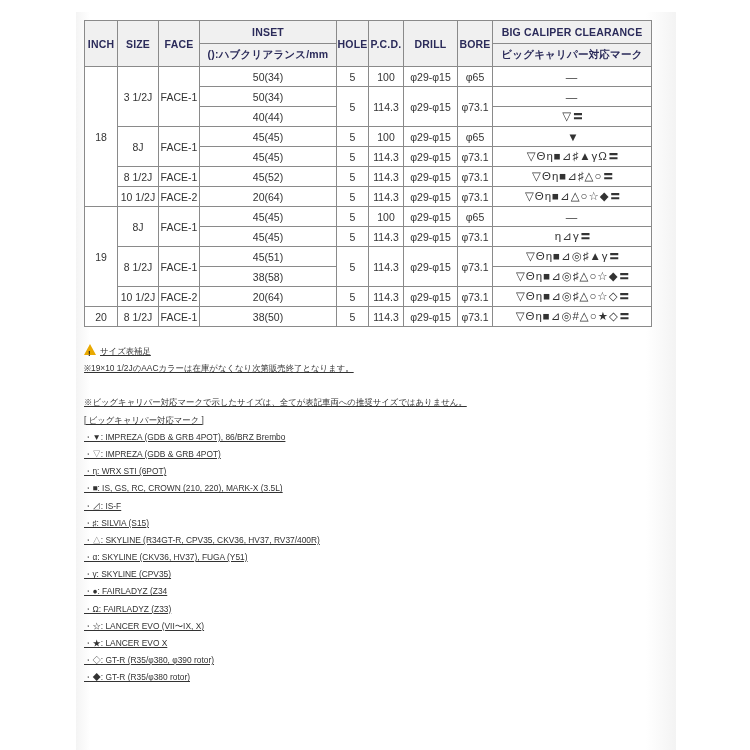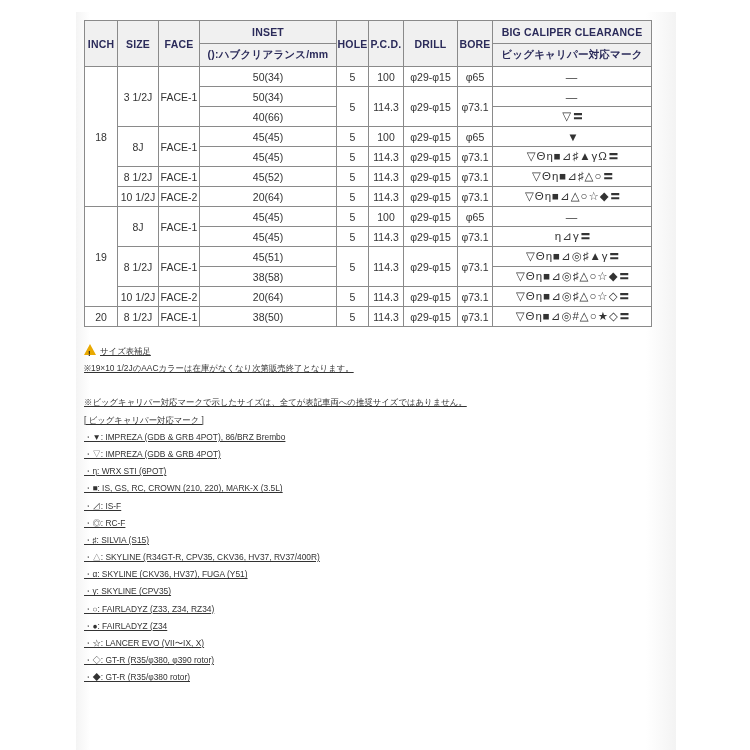--- a/index.html
+++ b/index.html
@@ -72,21 +72,21 @@
   </tr>
   <tr>
     <td>50(34)</td>
     <td rowspan="2">5</td>
     <td rowspan="2">114.3</td>
     <td rowspan="2">φ29-φ15</td>
     <td rowspan="2">φ73.1</td>
     <td class="marks center">—</td>
   </tr>
   <tr>
-    <td>40(66)</td>
+    <td>40(44)</td>
     <td class="marks">▽〓</td>
   </tr>
   <tr>
     <td rowspan="2">8J</td>
     <td rowspan="2">FACE-1</td>
     <td>45(45)</td>
     <td>5</td>
     <td>100</td>
     <td>φ29-φ15</td>
     <td>φ65</td>
@@ -185,24 +185,24 @@
   </div>
   <div class="line">※19×10 1/2JのAACカラーは在庫がなくなり次第販売終了となります。</div>
   <div class="gap"></div>
   <div class="line">※ビッグキャリパー対応マークで示したサイズは、全てが表記車両への推奨サイズではありません。</div>
   <div class="line">[ ビッグキャリパー対応マーク ]</div>
   <div class="line">・▼: IMPREZA (GDB &amp; GRB 4POT), 86/BRZ Brembo</div>
   <div class="line">・▽: IMPREZA (GDB &amp; GRB 4POT)</div>
   <div class="line">・η: WRX STI (6POT)</div>
   <div class="line">・■: IS, GS, RC, CROWN (210, 220), MARK-X (3.5L)</div>
   <div class="line">・⊿: IS-F</div>
-  <div class="line">・◎: RC-F</div>
   <div class="line">・♯: SILVIA (S15)</div>
   <div class="line">・△: SKYLINE (R34GT-R, CPV35, CKV36, HV37, RV37/400R)</div>
   <div class="line">・α: SKYLINE (CKV36, HV37), FUGA (Y51)</div>
   <div class="line">・γ: SKYLINE (CPV35)</div>
-  <div class="line">・○: FAIRLADYZ (Z33, Z34, RZ34)</div>
   <div class="line">・●: FAIRLADYZ (Z34</div>
+  <div class="line">・Ω: FAIRLADYZ (Z33)</div>
   <div class="line">・☆: LANCER EVO (VII〜IX, X)</div>
+  <div class="line">・★: LANCER EVO X</div>
   <div class="line">・◇: GT-R (R35/φ380, φ390 rotor)</div>
   <div class="line">・◆: GT-R (R35/φ380 rotor)</div>
 
 </div>
 
 </body></html>

